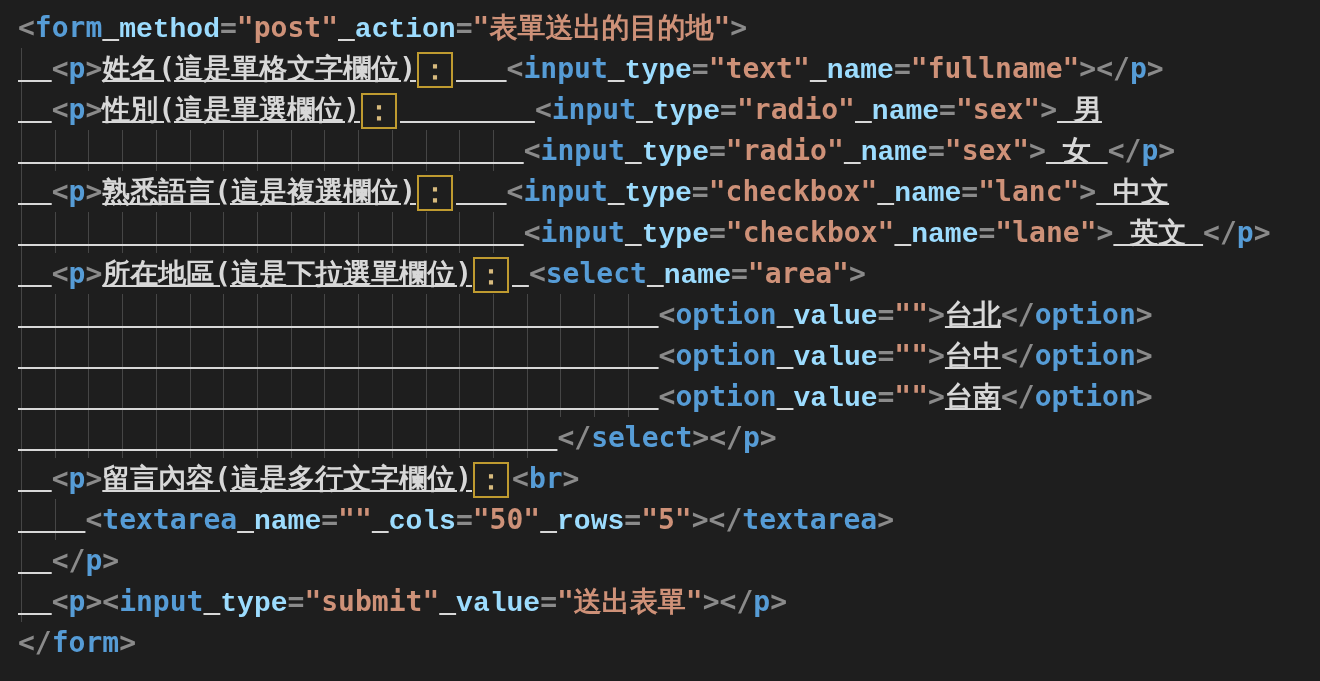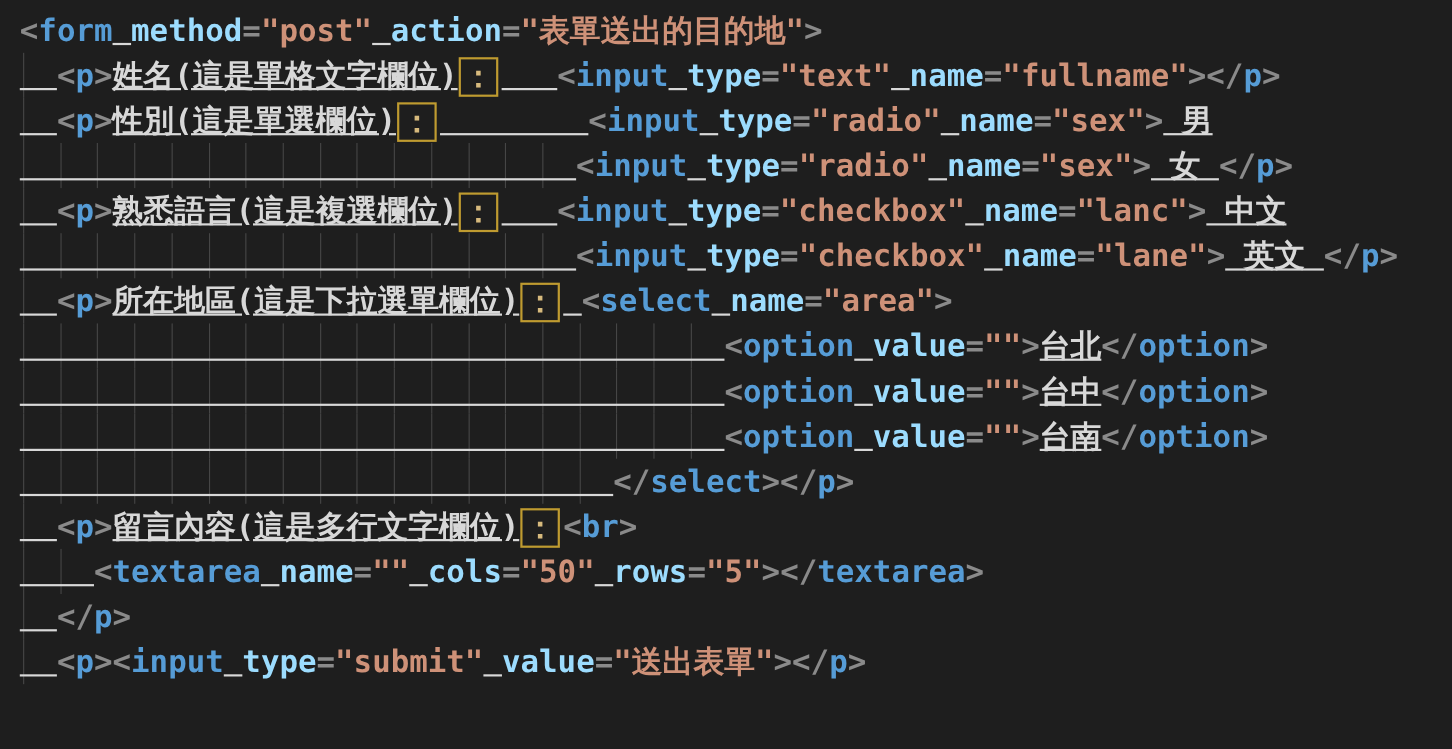--- a/index.html
+++ b/index.html
@@ -25,21 +25,21 @@
   .indent-guide{
     position:absolute;
     top:0;bottom:0;
     width:1px;
     background:var(--c-guide,#464646);
     z-index:0;
   }
   .seg-punct{color:var(--c-punct,#8a8a8a);}
   .seg-eq{color:var(--c-punct,#8a8a8a);}
   .seg-tag{color:var(--c-tag,#569cd6);}
-  .seg-attr{color:var(--c-attr,#9cdcfe);}
+  .seg-attr{color:var(--c-attr,#9cdcfe);font-family:Liberation Mono, monospace;}
   .seg-str{color:var(--c-str,#ce9178);}
   .seg-text{color:var(--c-text,#d8d8d8);text-decoration:underline;}
   .seg-boxed{
     color:var(--c-boxedChar,#d7ba7d);
     border:2px solid var(--c-boxBorder,#bf9b30);
     display:inline-block;
     box-sizing:border-box;
     height:36px;
     line-height:32px;
     padding:0 2px;
@@ -59,13 +59,14 @@
     <div class="code-line"><span class="indent-guide" style="left: calc(0ch + 3px);"></span><span class="indent-guide" style="left: calc(2ch + 3px);"></span><span class="indent-guide" style="left: calc(4ch + 3px);"></span><span class="indent-guide" style="left: calc(6ch + 3px);"></span><span class="indent-guide" style="left: calc(8ch + 3px);"></span><span class="indent-guide" style="left: calc(10ch + 3px);"></span><span class="indent-guide" style="left: calc(12ch + 3px);"></span><span class="indent-guide" style="left: calc(14ch + 3px);"></span><span class="indent-guide" style="left: calc(16ch + 3px);"></span><span class="indent-guide" style="left: calc(18ch + 3px);"></span><span class="indent-guide" style="left: calc(20ch + 3px);"></span><span class="indent-guide" style="left: calc(22ch + 3px);"></span><span class="indent-guide" style="left: calc(24ch + 3px);"></span><span class="indent-guide" style="left: calc(26ch + 3px);"></span><span class="indent-guide" style="left: calc(28ch + 3px);"></span><span class="seg seg-text">                              </span><span class="seg seg-punct">&lt;</span><span class="seg seg-tag">input</span><span class="seg seg-text"> </span><span class="seg seg-attr">type</span><span class="seg seg-eq">=</span><span class="seg seg-str">"checkbox"</span><span class="seg seg-text"> </span><span class="seg seg-attr">name</span><span class="seg seg-eq">=</span><span class="seg seg-str">"lane"</span><span class="seg seg-punct">&gt;</span><span class="seg seg-text"> 英文 </span><span class="seg seg-punct">&lt;/</span><span class="seg seg-tag">p</span><span class="seg seg-punct">&gt;</span></div>
     <div class="code-line"><span class="indent-guide" style="left: calc(0ch + 3px);"></span><span class="seg seg-text">  </span><span class="seg seg-punct">&lt;</span><span class="seg seg-tag">p</span><span class="seg seg-punct">&gt;</span><span class="seg seg-text">所在地區(這是下拉選單欄位)</span><span class="seg seg-boxed">：</span><span class="seg seg-text"> </span><span class="seg seg-punct">&lt;</span><span class="seg seg-tag">select</span><span class="seg seg-text"> </span><span class="seg seg-attr">name</span><span class="seg seg-eq">=</span><span class="seg seg-str">"area"</span><span class="seg seg-punct">&gt;</span></div>
     <div class="code-line"><span class="indent-guide" style="left: calc(0ch + 3px);"></span><span class="indent-guide" style="left: calc(2ch + 3px);"></span><span class="indent-guide" style="left: calc(4ch + 3px);"></span><span class="indent-guide" style="left: calc(6ch + 3px);"></span><span class="indent-guide" style="left: calc(8ch + 3px);"></span><span class="indent-guide" style="left: calc(10ch + 3px);"></span><span class="indent-guide" style="left: calc(12ch + 3px);"></span><span class="indent-guide" style="left: calc(14ch + 3px);"></span><span class="indent-guide" style="left: calc(16ch + 3px);"></span><span class="indent-guide" style="left: calc(18ch + 3px);"></span><span class="indent-guide" style="left: calc(20ch + 3px);"></span><span class="indent-guide" style="left: calc(22ch + 3px);"></span><span class="indent-guide" style="left: calc(24ch + 3px);"></span><span class="indent-guide" style="left: calc(26ch + 3px);"></span><span class="indent-guide" style="left: calc(28ch + 3px);"></span><span class="indent-guide" style="left: calc(30ch + 3px);"></span><span class="indent-guide" style="left: calc(32ch + 3px);"></span><span class="indent-guide" style="left: calc(34ch + 3px);"></span><span class="indent-guide" style="left: calc(36ch + 3px);"></span><span class="seg seg-text">                                      </span><span class="seg seg-punct">&lt;</span><span class="seg seg-tag">option</span><span class="seg seg-text"> </span><span class="seg seg-attr">value</span><span class="seg seg-eq">=</span><span class="seg seg-str">""</span><span class="seg seg-punct">&gt;</span><span class="seg seg-text">台北</span><span class="seg seg-punct">&lt;/</span><span class="seg seg-tag">option</span><span class="seg seg-punct">&gt;</span></div>
     <div class="code-line"><span class="indent-guide" style="left: calc(0ch + 3px);"></span><span class="indent-guide" style="left: calc(2ch + 3px);"></span><span class="indent-guide" style="left: calc(4ch + 3px);"></span><span class="indent-guide" style="left: calc(6ch + 3px);"></span><span class="indent-guide" style="left: calc(8ch + 3px);"></span><span class="indent-guide" style="left: calc(10ch + 3px);"></span><span class="indent-guide" style="left: calc(12ch + 3px);"></span><span class="indent-guide" style="left: calc(14ch + 3px);"></span><span class="indent-guide" style="left: calc(16ch + 3px);"></span><span class="indent-guide" style="left: calc(18ch + 3px);"></span><span class="indent-guide" style="left: calc(20ch + 3px);"></span><span class="indent-guide" style="left: calc(22ch + 3px);"></span><span class="indent-guide" style="left: calc(24ch + 3px);"></span><span class="indent-guide" style="left: calc(26ch + 3px);"></span><span class="indent-guide" style="left: calc(28ch + 3px);"></span><span class="indent-guide" style="left: calc(30ch + 3px);"></span><span class="indent-guide" style="left: calc(32ch + 3px);"></span><span class="indent-guide" style="left: calc(34ch + 3px);"></span><span class="indent-guide" style="left: calc(36ch + 3px);"></span><span class="seg seg-text">                                      </span><span class="seg seg-punct">&lt;</span><span class="seg seg-tag">option</span><span class="seg seg-text"> </span><span class="seg seg-attr">value</span><span class="seg seg-eq">=</span><span class="seg seg-str">""</span><span class="seg seg-punct">&gt;</span><span class="seg seg-text">台中</span><span class="seg seg-punct">&lt;/</span><span class="seg seg-tag">option</span><span class="seg seg-punct">&gt;</span></div>
     <div class="code-line"><span class="indent-guide" style="left: calc(0ch + 3px);"></span><span class="indent-guide" style="left: calc(2ch + 3px);"></span><span class="indent-guide" style="left: calc(4ch + 3px);"></span><span class="indent-guide" style="left: calc(6ch + 3px);"></span><span class="indent-guide" style="left: calc(8ch + 3px);"></span><span class="indent-guide" style="left: calc(10ch + 3px);"></span><span class="indent-guide" style="left: calc(12ch + 3px);"></span><span class="indent-guide" style="left: calc(14ch + 3px);"></span><span class="indent-guide" style="left: calc(16ch + 3px);"></span><span class="indent-guide" style="left: calc(18ch + 3px);"></span><span class="indent-guide" style="left: calc(20ch + 3px);"></span><span class="indent-guide" style="left: calc(22ch + 3px);"></span><span class="indent-guide" style="left: calc(24ch + 3px);"></span><span class="indent-guide" style="left: calc(26ch + 3px);"></span><span class="indent-guide" style="left: calc(28ch + 3px);"></span><span class="indent-guide" style="left: calc(30ch + 3px);"></span><span class="indent-guide" style="left: calc(32ch + 3px);"></span><span class="indent-guide" style="left: calc(34ch + 3px);"></span><span class="indent-guide" style="left: calc(36ch + 3px);"></span><span class="seg seg-text">                                      </span><span class="seg seg-punct">&lt;</span><span class="seg seg-tag">option</span><span class="seg seg-text"> </span><span class="seg seg-attr">value</span><span class="seg seg-eq">=</span><span class="seg seg-str">""</span><span class="seg seg-punct">&gt;</span><span class="seg seg-text">台南</span><span class="seg seg-punct">&lt;/</span><span class="seg seg-tag">option</span><span class="seg seg-punct">&gt;</span></div>
     <div class="code-line"><span class="indent-guide" style="left: calc(0ch + 3px);"></span><span class="indent-guide" style="left: calc(2ch + 3px);"></span><span class="indent-guide" style="left: calc(4ch + 3px);"></span><span class="indent-guide" style="left: calc(6ch + 3px);"></span><span class="indent-guide" style="left: calc(8ch + 3px);"></span><span class="indent-guide" style="left: calc(10ch + 3px);"></span><span class="indent-guide" style="left: calc(12ch + 3px);"></span><span class="indent-guide" style="left: calc(14ch + 3px);"></span><span class="indent-guide" style="left: calc(16ch + 3px);"></span><span class="indent-guide" style="left: calc(18ch + 3px);"></span><span class="indent-guide" style="left: calc(20ch + 3px);"></span><span class="indent-guide" style="left: calc(22ch + 3px);"></span><span class="indent-guide" style="left: calc(24ch + 3px);"></span><span class="indent-guide" style="left: calc(26ch + 3px);"></span><span class="indent-guide" style="left: calc(28ch + 3px);"></span><span class="indent-guide" style="left: calc(30ch + 3px);"></span><span class="seg seg-text">                                </span><span class="seg seg-punct">&lt;/</span><span class="seg seg-tag">select</span><span class="seg seg-punct">&gt;&lt;/</span><span class="seg seg-tag">p</span><span class="seg seg-punct">&gt;</span></div>
     <div class="code-line"><span class="indent-guide" style="left: calc(0ch + 3px);"></span><span class="seg seg-text">  </span><span class="seg seg-punct">&lt;</span><span class="seg seg-tag">p</span><span class="seg seg-punct">&gt;</span><span class="seg seg-text">留言內容(這是多行文字欄位)</span><span class="seg seg-boxed">：</span><span class="seg seg-punct">&lt;</span><span class="seg seg-tag">br</span><span class="seg seg-punct">&gt;</span></div>
     <div class="code-line"><span class="indent-guide" style="left: calc(0ch + 3px);"></span><span class="indent-guide" style="left: calc(2ch + 3px);"></span><span class="seg seg-text">    </span><span class="seg seg-punct">&lt;</span><span class="seg seg-tag">textarea</span><span class="seg seg-text"> </span><span class="seg seg-attr">name</span><span class="seg seg-eq">=</span><span class="seg seg-str">""</span><span class="seg seg-text"> </span><span class="seg seg-attr">cols</span><span class="seg seg-eq">=</span><span class="seg seg-str">"50"</span><span class="seg seg-text"> </span><span class="seg seg-attr">rows</span><span class="seg seg-eq">=</span><span class="seg seg-str">"5"</span><span class="seg seg-punct">&gt;&lt;/</span><span class="seg seg-tag">textarea</span><span class="seg seg-punct">&gt;</span></div>
     <div class="code-line"><span class="indent-guide" style="left: calc(0ch + 3px);"></span><span class="seg seg-text">  </span><span class="seg seg-punct">&lt;/</span><span class="seg seg-tag">p</span><span class="seg seg-punct">&gt;</span></div>
     <div class="code-line"><span class="indent-guide" style="left: calc(0ch + 3px);"></span><span class="seg seg-text">  </span><span class="seg seg-punct">&lt;</span><span class="seg seg-tag">p</span><span class="seg seg-punct">&gt;&lt;</span><span class="seg seg-tag">input</span><span class="seg seg-text"> </span><span class="seg seg-attr">type</span><span class="seg seg-eq">=</span><span class="seg seg-str">"submit"</span><span class="seg seg-text"> </span><span class="seg seg-attr">value</span><span class="seg seg-eq">=</span><span class="seg seg-str">"送出表單"</span><span class="seg seg-punct">&gt;&lt;/</span><span class="seg seg-tag">p</span><span class="seg seg-punct">&gt;</span></div>
+    <div class="code-line"><span class="seg seg-punct">&lt;/</span><span class="seg seg-tag">form</span><span class="seg seg-punct">&gt;</span></div>
   </div>
 
 </body></html>

